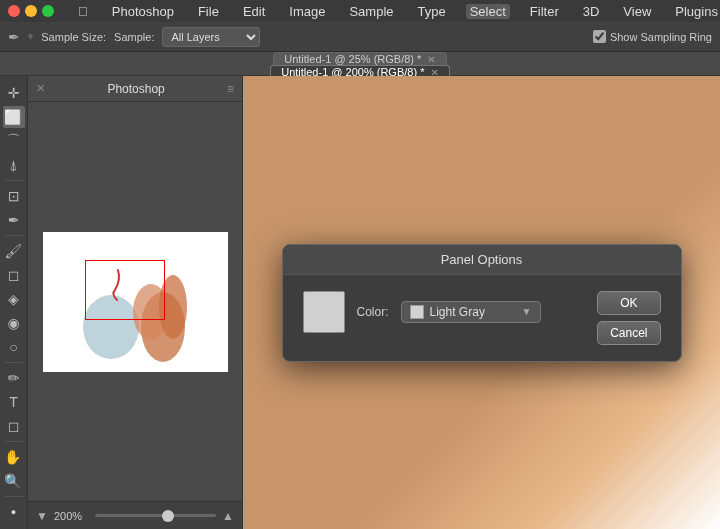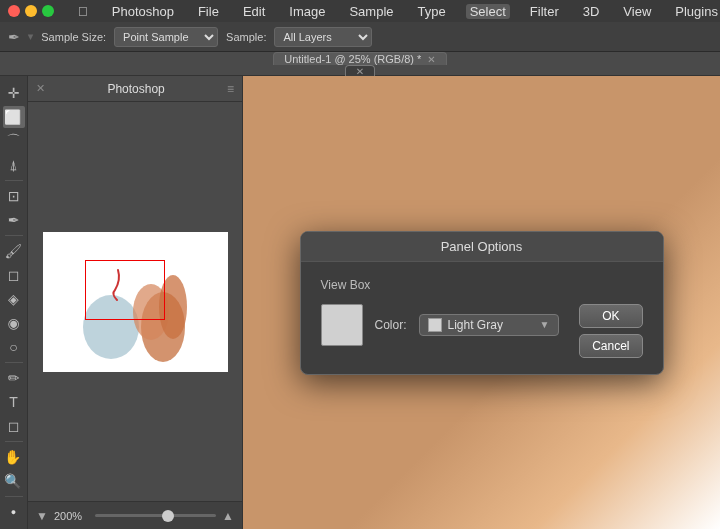--- a/index.html
+++ b/index.html
@@ -262,21 +262,21 @@
     
     .dialog-overlay {
       position: absolute;
       top: 0; left: 0; right: 0; bottom: 0;
       display: flex;
       align-items: center;
       justify-content: center;
       z-index: 200;
     }
     .dialog {
-      width: 364px;
+      width: 400px;
       background: #3d3d3d;
       border: 1px solid #666;
       border-radius: 8px;
       box-shadow: 0 8px 32px rgba(0,0,0,0.6);
       overflow: hidden;
     }
     .dialog-titlebar {
       height: 30px;
       background: #4a4a4a;
       display: flex;
@@ -415,38 +415,38 @@
   <span class="menu-item">3D</span>
   <span class="menu-item">View</span>
   <span class="menu-item">Plugins</span>
 
 </div>
 
 <div class="toolbar">
   <span class="toolbar-icon">✒</span>
   <span style="color:#666;font-size:11px;">▾</span>
   <span class="toolbar-label">Sample Size:</span>
-  <select class="toolbar-select">
-    <option>Point Sample</option>
-    <option>3 by 3 Average</option>
-    <option>5 by 5 Average</option>
-  </select>
   <span class="toolbar-label">Sample:</span>
   <select class="toolbar-select">
     <option>All Layers</option>
     <option>Current Layer</option>
   </select>
+  <label class="toolbar-checkbox-label">
+    <input type="checkbox" checked="" style="">
+    <span>Show Sampling Ring</span>
+  </label>
 </div>
 
 <div class="tabs-bar">
   <div class="tab">
     <span>Untitled-1 @ 25% (RGB/8) *</span>
     <span class="tab-close">✕</span>
   </div>
   <div class="tab active">
+    <span>Untitled-1 @ 200% (RGB/8) *</span>
     <span class="tab-close">✕</span>
   </div>
 </div>
 
 <div class="main-area">
 
   <div class="tools-panel">
     <div class="tool-btn">✛</div>
     <div class="tool-btn active">⬜</div>
     <div class="tool-btn">⌒</div>
@@ -507,21 +507,20 @@
   <div class="canvas-area">
 
     <div style="position:absolute;top:0;left:0;width:100%;height:100%;background: linear-gradient(135deg, #c8956a 60%, #e8b88a 80%, #ffffff 100%);"></div>
 
     <div class="dialog-overlay">
       <div class="dialog">
         <div class="dialog-titlebar">
           <span class="dialog-title">Panel Options</span>
         </div>
         <div class="dialog-body">
-          <div class="dialog-section-title">View Box</div>
           <div style="display:flex; align-items:flex-start;">
             <div style="display:flex; flex-direction:column; gap:10px; flex:1;">
               <div class="dialog-row">
                 <div class="color-preview-box"></div>
                 <span class="color-label">Color:</span>
                 <div class="color-dropdown">
                   <div class="color-swatch"></div>
                   <span class="color-name">Light Gray</span>
                   <span class="dropdown-arrow">▼</span>
                 </div>

